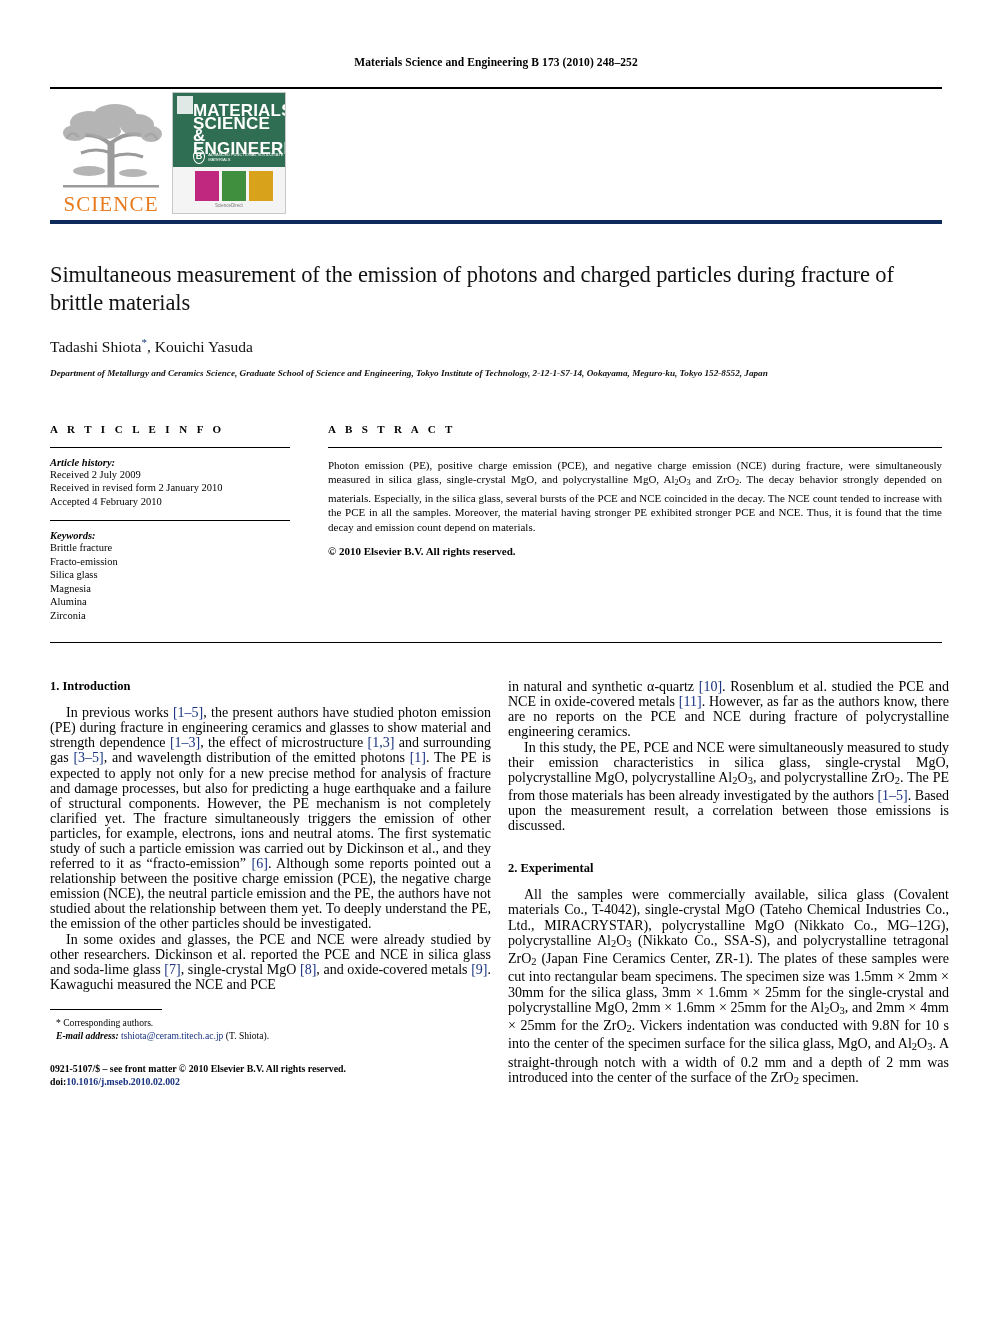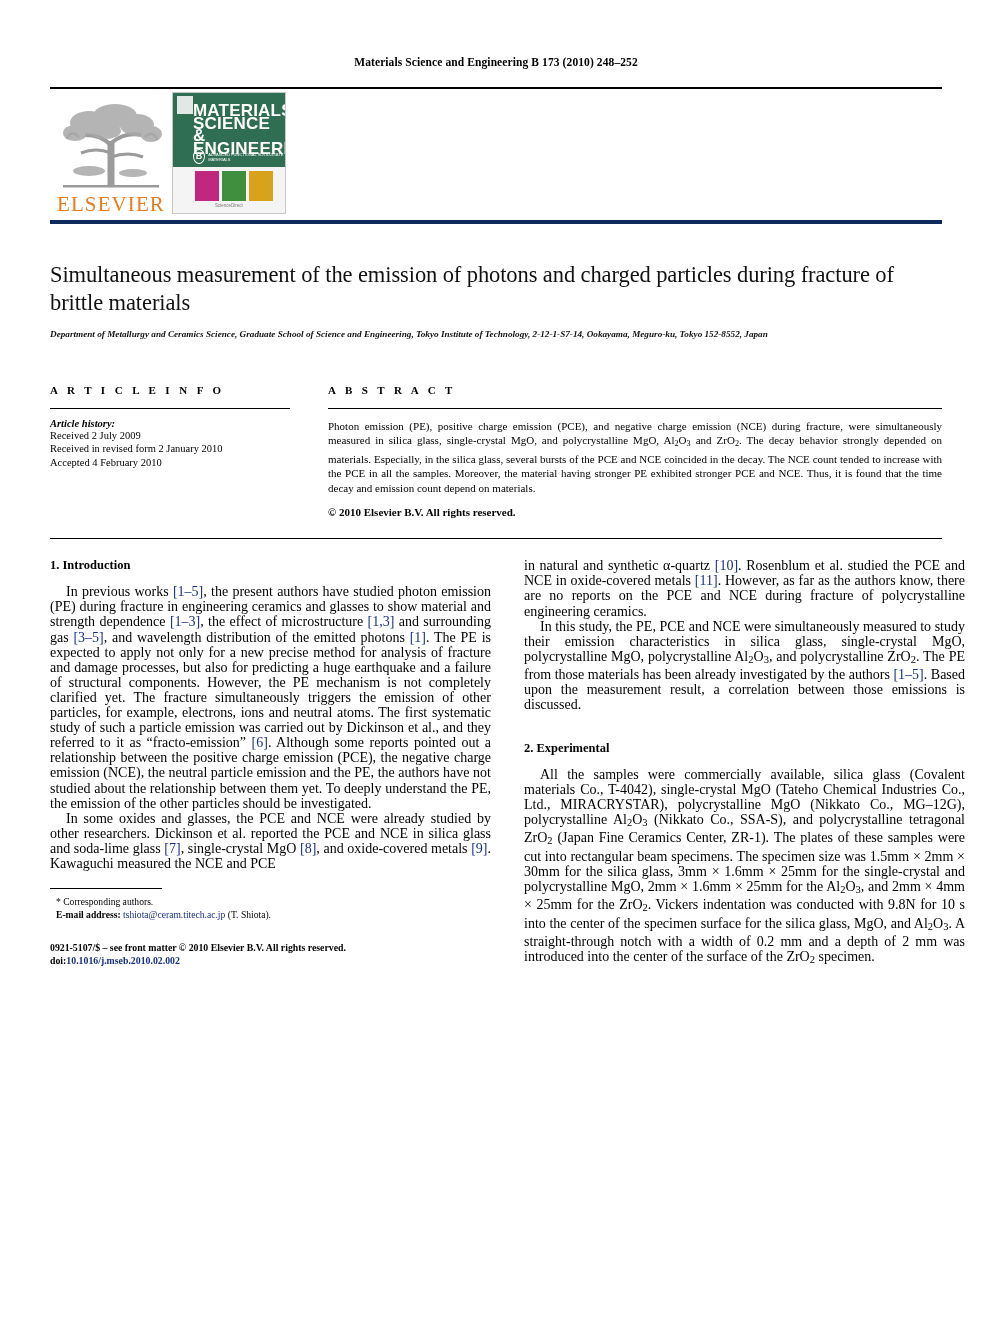--- a/index.html
+++ b/index.html
@@ -219,22 +219,22 @@
     font-weight: bold;
   }
   .infoabs-bottomrule {
     border-top: 1px solid #000;
     margin-top: 20px;
   }
 
   
   .body2col {
     display: flex;
-    margin-top: 19px;
-    gap: 33px;
+    margin-top: 36px;
+    gap: 17px;
   }
   .bcol { width: 441px; flex: 0 0 441px; position: relative; }
   .h2 {
     font-size: 12.5px;
     font-weight: bold;
     margin: 0 0 11px 0;
     font-family: "Liberation Serif", serif;
   }
   .h2.spaced { margin-top: 28px; }
   p.body {
@@ -260,21 +260,21 @@
     border-top: 1px solid #000;
     width: 112px;
     margin-bottom: 7px;
   }
   .fn-line {
     font-size: 9.6px;
     line-height: 12.6px;
     padding-left: 12px;
     text-indent: -6px;
   }
-  .fn-line .ital { font-weight: bold;}
+  .fn-line .ital { font-style: italic; font-weight: bold;}
   .imprint {
     margin-top: 20px;
     font-size: 9.8px;
     line-height: 13px;
     font-weight: bold;
   }
   sub { font-size: 75%; vertical-align: -0.22em; }
 </style>
 </head>
 <body>
@@ -303,21 +303,21 @@
           <ellipse cx="16" cy="32" rx="12" ry="8"></ellipse>
           <ellipse cx="92" cy="33" rx="11" ry="8"></ellipse>
           <ellipse cx="46" cy="30" rx="16" ry="8"></ellipse>
         </g>
         <g fill="#b5b5b5">
           <ellipse cx="30" cy="70" rx="16" ry="5"></ellipse>
           <ellipse cx="74" cy="72" rx="14" ry="4"></ellipse>
         </g>
         <rect x="4" y="84" width="96" height="2.5" fill="#9b9b9b"></rect>
       </svg>
-      <div class="elsevier-word">ELSEVIER</div>
+      <div class="elsevier-word">SCIENCE</div>
     </div>
 
 
     <div class="cover-thumb">
       <div class="cover-top"></div>
       <div class="cover-elsevier-mark"></div>
       <div class="cover-title">
         <div>MATERIALS</div>
         <div>SCIENCE &amp;</div>
         <div>ENGINEERING</div>
@@ -331,33 +331,46 @@
         <div class="sw2"></div>
         <div class="sw3"></div>
       </div>
       <div class="cover-foot">ScienceDirect</div>
     </div>
   </div>
   <div class="masthead-bottomrule"></div>
 
   <div class="title">Simultaneous measurement of the emission of photons and charged particles during fracture of brittle materials</div>
 
+  <div class="authors">
+    <span>Tadashi Shiota</span><sup>*</sup><span>, Kouichi Yasuda</span>
+  </div>
 
   <div class="affil">Department of Metallurgy and Ceramics Science, Graduate School of Science and Engineering, Tokyo Institute of Technology, 2-12-1-S7-14, Ookayama, Meguro-ku, Tokyo 152-8552, Japan</div>
 
   <div class="infoabs">
 
     <div class="col-info">
       <div class="sechead">A R T I C L E  I N F O</div>
       <div class="rule-thin"></div>
       <div class="hist-label">Article history:</div>
       <div class="hist-line">Received 2 July 2009</div>
       <div class="hist-line">Received in revised form 2 January 2010</div>
       <div class="hist-line">Accepted 4 February 2010</div>
 
+      <div class="kw-block">
+        <div class="kw-rule"></div>
+        <div class="kw-label">Keywords:</div>
+        <div class="kw-item">Brittle fracture</div>
+        <div class="kw-item">Fracto-emission</div>
+        <div class="kw-item">Silica glass</div>
+        <div class="kw-item">Magnesia</div>
+        <div class="kw-item">Alumina</div>
+        <div class="kw-item">Zirconia</div>
+      </div>
     </div>
 
     <div class="col-abs">
       <div class="sechead">A B S T R A C T</div>
       <div class="rule-thin abs"></div>
       <div class="abstract-text"><span>Photon emission (PE), positive charge emission (PCE), and negative charge emission (NCE) during fracture, were simultaneously measured in silica glass, single-crystal MgO, and polycrystalline MgO, Al</span><sub>2</sub><span>O</span><sub>3</sub><span> and ZrO</span><sub>2</sub><span>. The decay behavior strongly depended on materials. Especially, in the silica glass, several bursts of the PCE and NCE coincided in the decay. The NCE count tended to increase with the PCE in all the samples. Moreover, the material having stronger PE exhibited stronger PCE and NCE. Thus, it is found that the time decay and emission count depend on materials.</span></div>
       <div class="copyright">© 2010 Elsevier B.V. All rights reserved.</div>
     </div>
   </div>
 

